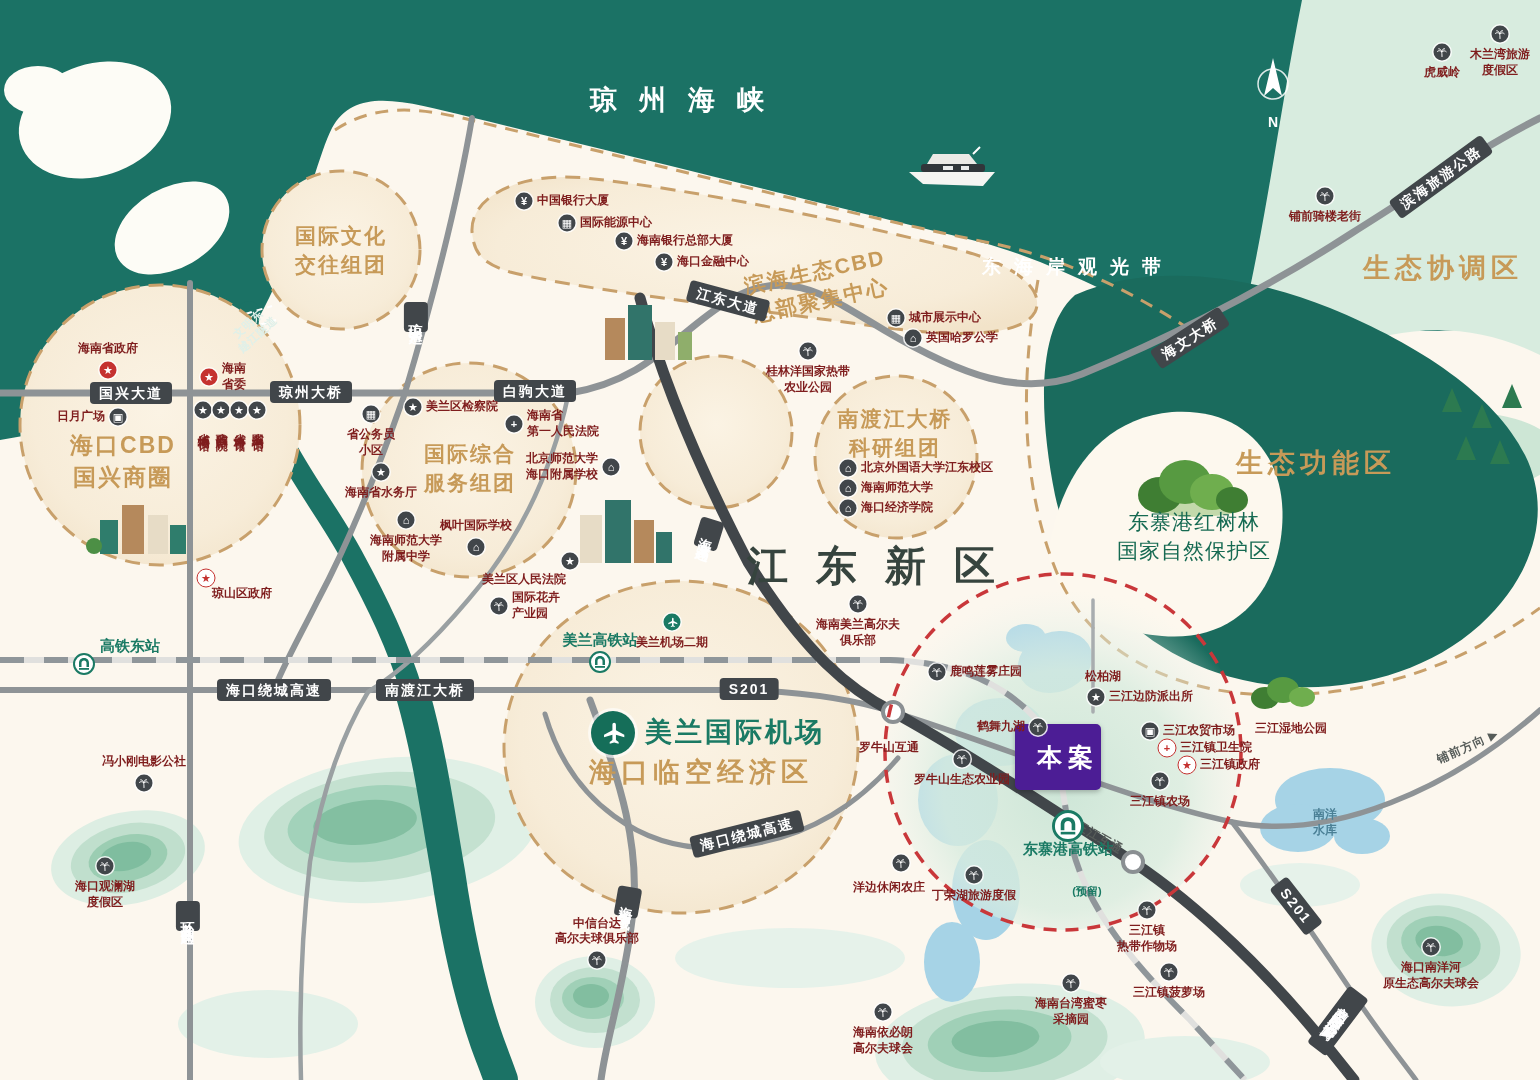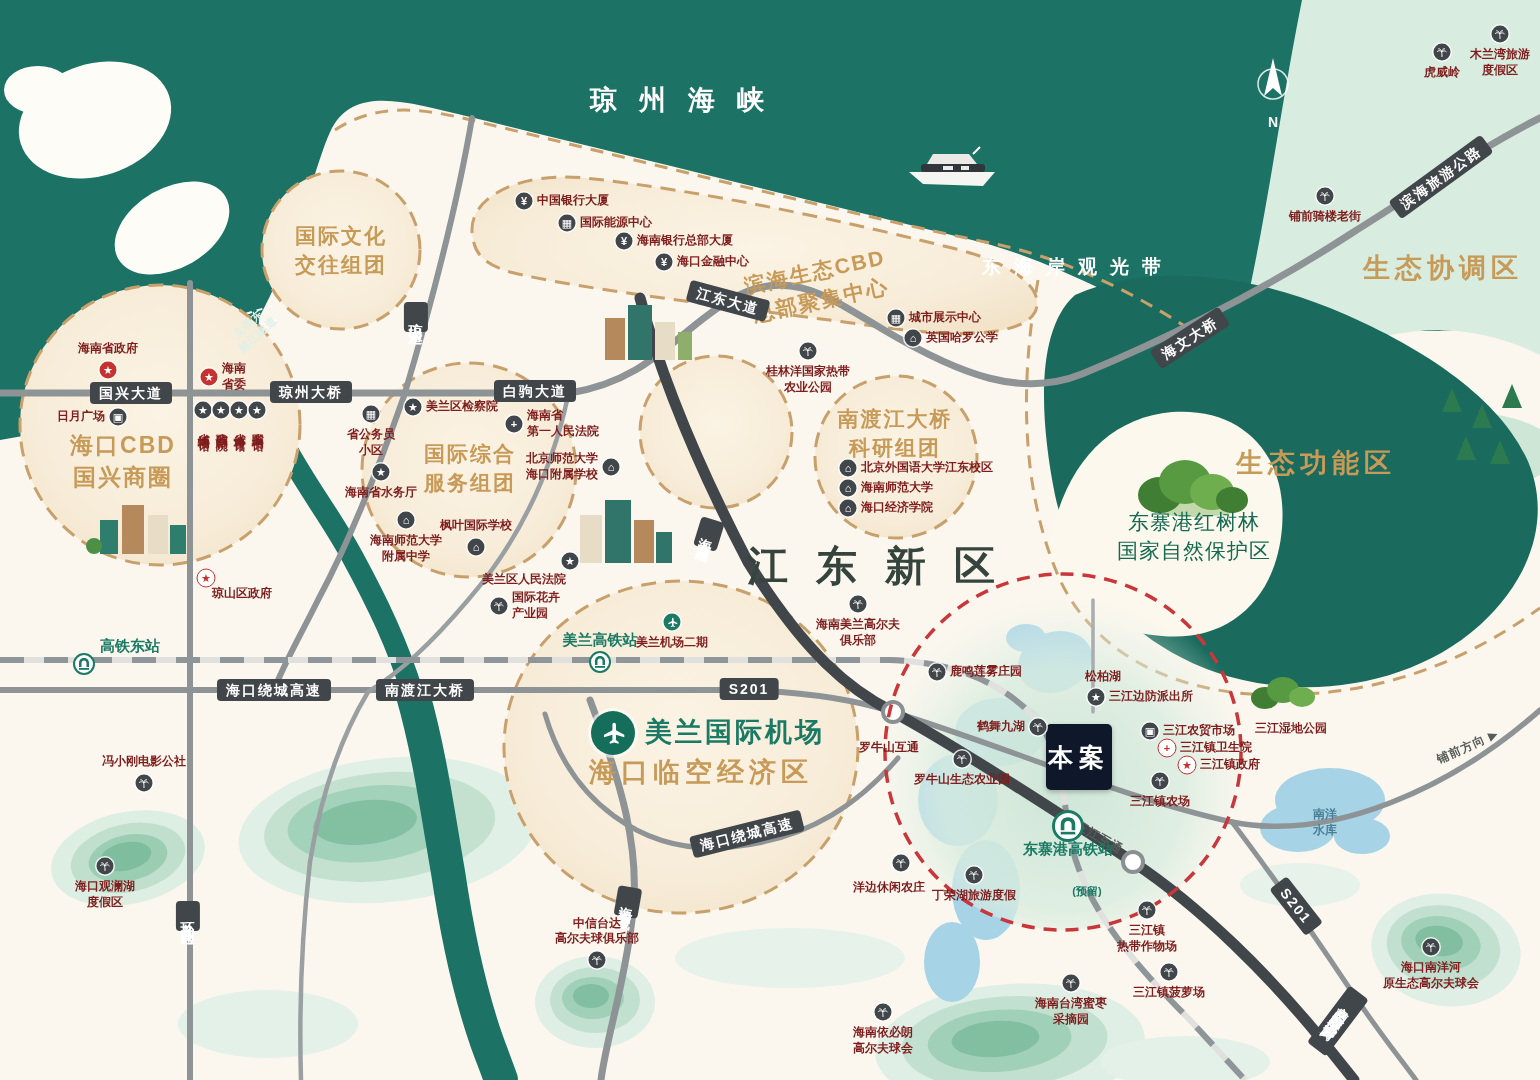--- a/index.html
+++ b/index.html
@@ -55,23 +55,23 @@
   .green-sm{color:#7f1d1d;font-weight:700;font-size:12px;}
   .airport{color:#1a7a64;font-weight:800;font-size:27px;letter-spacing:3px;}
   .airport.side-right{left:32px;}
   .water{color:#4a7f95;}
 
   
   .banner{position:absolute;left:919px;top:598px;width:210px;height:50px;background:#156052;
           display:flex;align-items:center;justify-content:center;color:#fff;font-size:21px;
           font-weight:700;letter-spacing:3px;box-shadow:0 2px 5px rgba(0,0,0,.25);}
   .seal{width:14px;height:22px;background:#a93226;border-radius:2px;margin:0 9px;}
-  .site-marker{position:absolute;left:1046px;top:724px;width:66px;height:66px;background:#0f172a;
+  .site-marker{position:absolute;left:1015px;top:724px;width:66px;height:66px;background:#4c1d95;
           display:flex;align-items:center;justify-content:center;color:#fff;font-size:25px;
-          font-weight:800;letter-spacing:6px;border-radius:5px;box-shadow:0 2px 5px rgba(0,0,0,.25);}
+          font-weight:800;letter-spacing:6px;border-radius:5px;box-shadow:0 2px 5px rgba(0,0,0,.25);padding-left:20px;}
   .compass-n{position:absolute;left:1273px;top:122px;transform:translate(-50%,-50%);
           color:#fff;font-size:14px;font-weight:700;}
 </style>
 </head>
 <body>
 
 <div id="map">
 
 <svg id="bg" viewBox="0 0 1540 1080">
   <defs>

